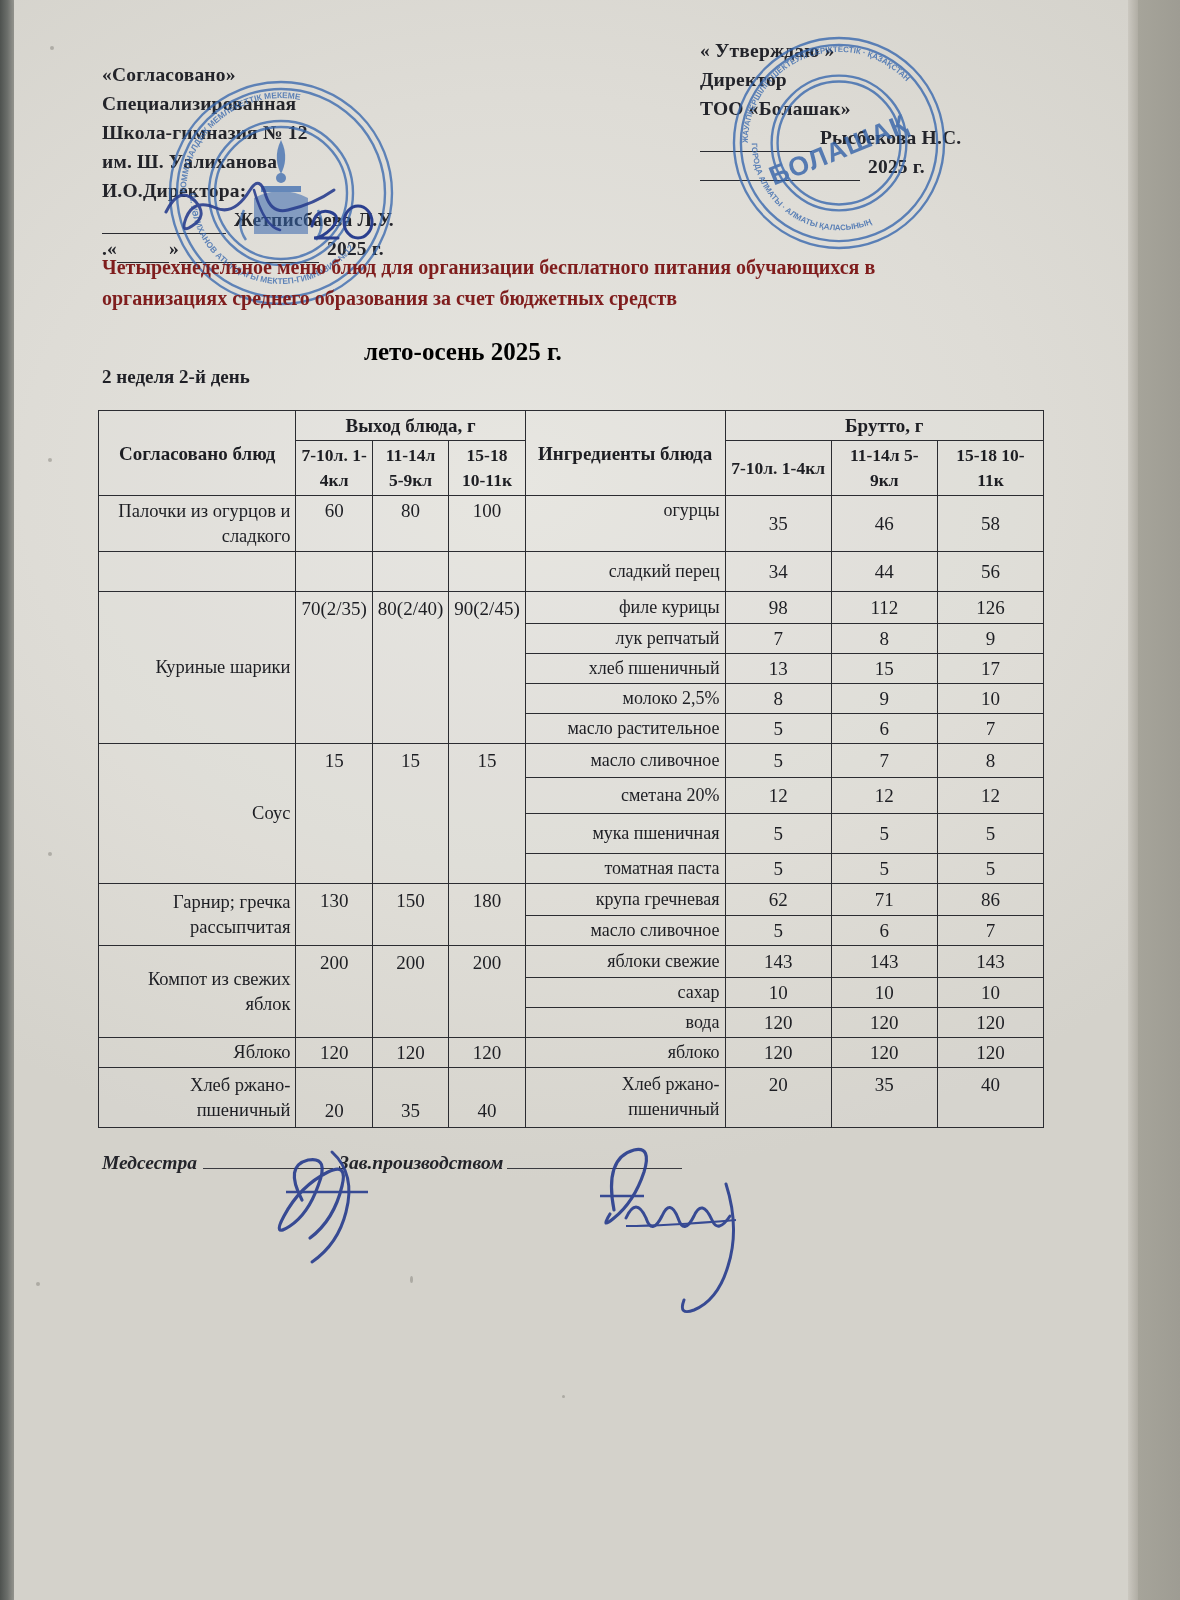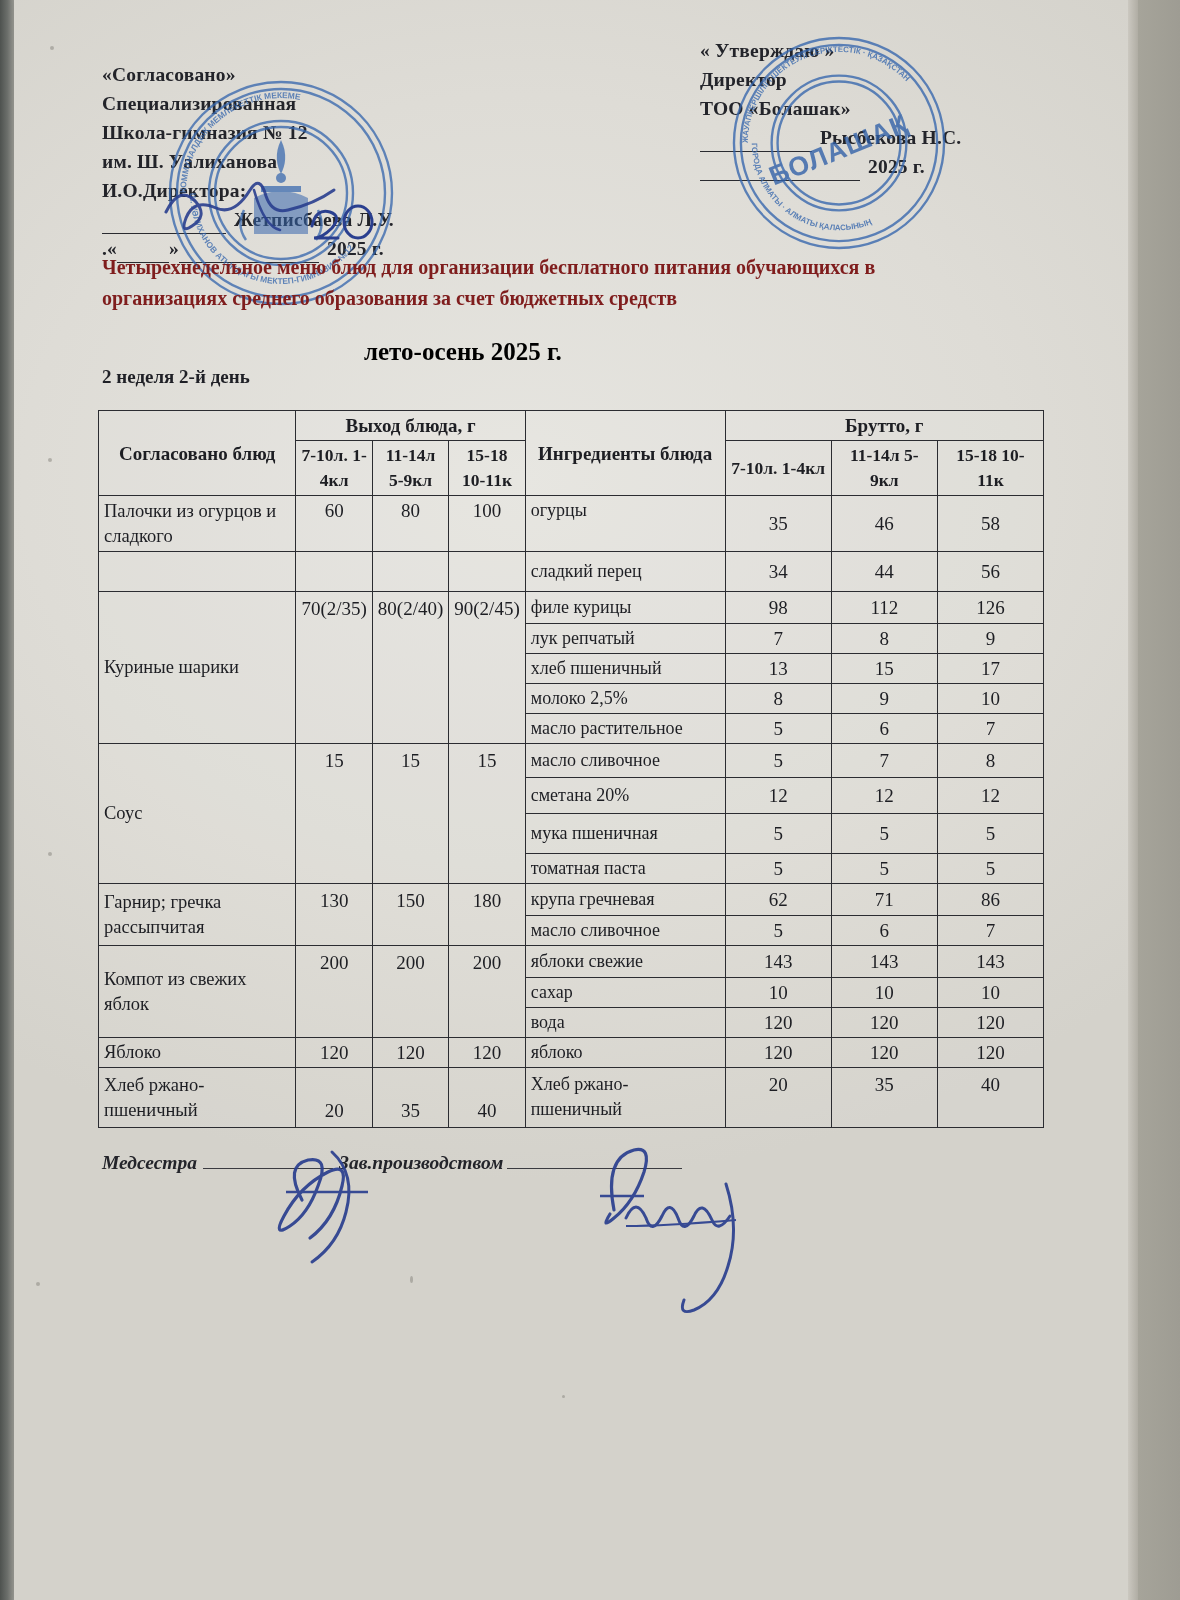--- a/index.html
+++ b/index.html
@@ -84,21 +84,21 @@
   }
   table.menu td, table.menu th {
     border: 1.6px solid #2b2c31;
     padding: 2px 5px;
     font-weight: normal;
     vertical-align: middle;
     line-height: 25px;
   }
   table.menu th { font-weight: bold; text-align: center; }
   .c { text-align: center; }
-  .l { text-align: left; font-family: Liberation Serif, serif; }
+  .l { text-align: right; font-family: Liberation Serif, serif; }
   .hdr-big { font-size: 19px; }
   .hdr-sm  { font-size: 17.5px; line-height: 24px; }
   .nm-cell { font-size: 18.5px; line-height: 28px; vertical-align: top; padding-top: 5px; }
   .ing-cell { font-size: 18px; }
   .num { font-size: 19px; }
 
   
   .footer {
     position: absolute; left: 88px; top: 1152px;
     font-size: 19.5px; font-style: italic; font-weight: bold; color: #23242a;

